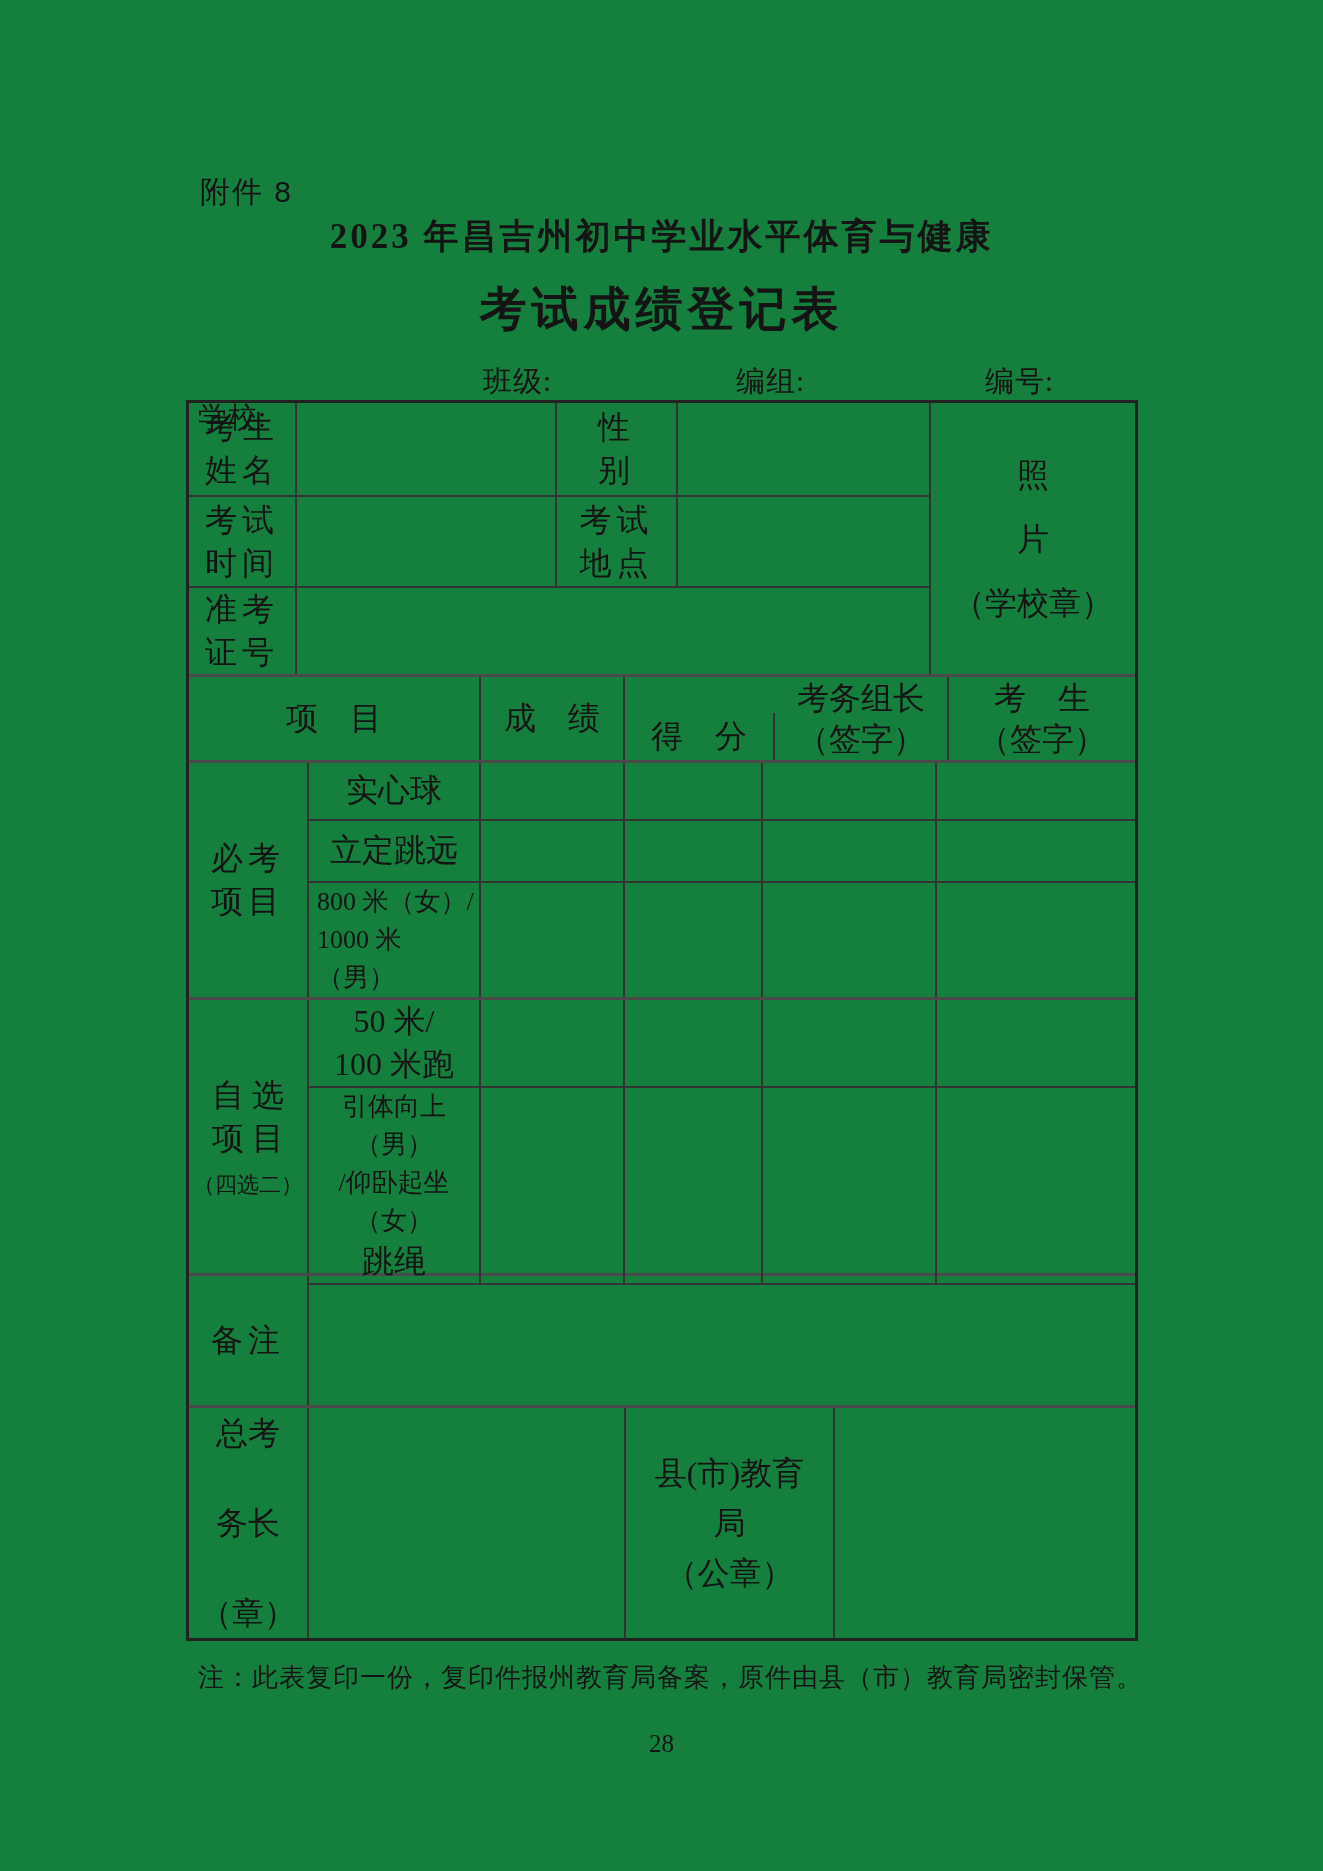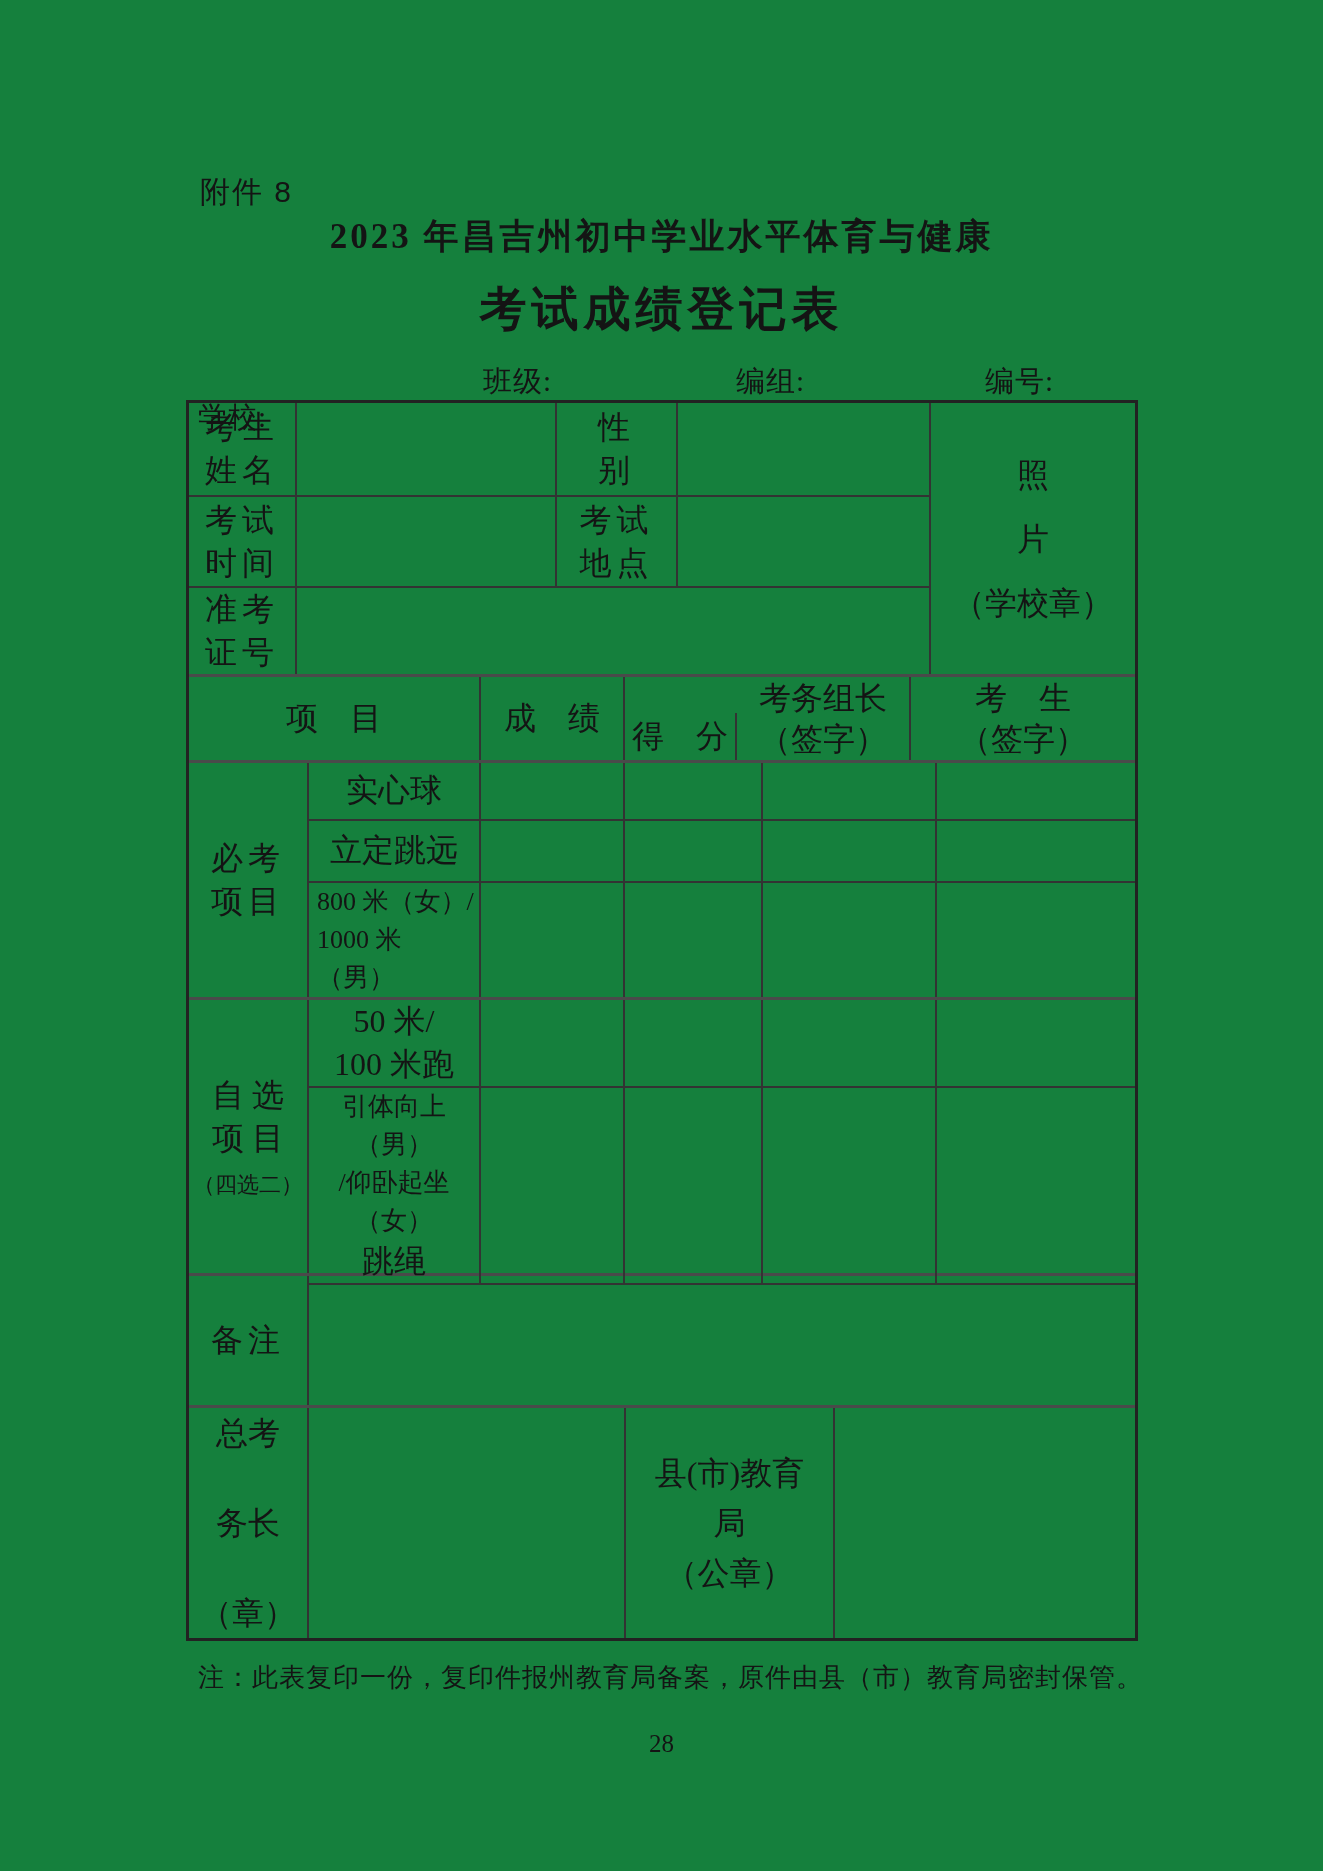--- a/index.html
+++ b/index.html
@@ -48,21 +48,21 @@
   .sec-info { display:flex; height:274px; }
   .info-left { flex:1; display:flex; flex-direction:column; border-right:2px solid #333; }
   .r-info1 { height:94px; } .r-info2 { height:91px; } .r-info3 { flex:1; }
   .w-lab1 { width:108px; } .w-val1 { width:260px; }
   .w-lab2 { width:121px; } .w-val2 { flex:1; }
   .photo-cell { width:204px; font-size:32px; line-height:64px; }
   .lab { letter-spacing:5px; }
 
   
   .sec-head { display:flex; height:88px; }
-  .c-item { width:292px; } .c-score { width:144px; } .c-points { width:112px;margin-top:36px; }
+  .c-item { width:292px; } .c-score { width:144px; } .c-points { width:150px;margin-top:36px; }
   .c-exam { width:174px; } .c-cand { flex:1; }
   .head-cell { font-size:32px; line-height:41px; }
 
   
   .sec-req { display:flex; height:237px; }
   .sec-opt { display:flex; height:276px; }
   .cat-cell { width:120px; border-right:2px solid #333; }
   .body-rows { flex:1; display:flex; flex-direction:column; }
   .item-col { width:172px; } .score-col { width:144px; }
   .points-col { width:138px; } .exam-col { width:174px; } .cand-col { flex:1; }

